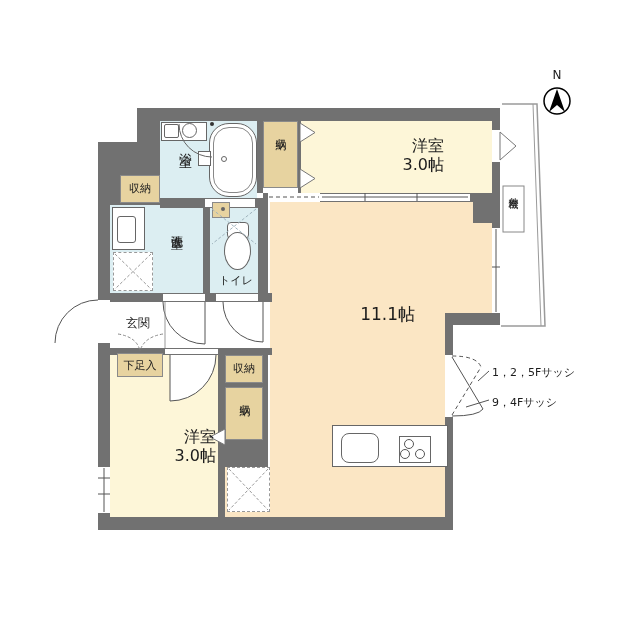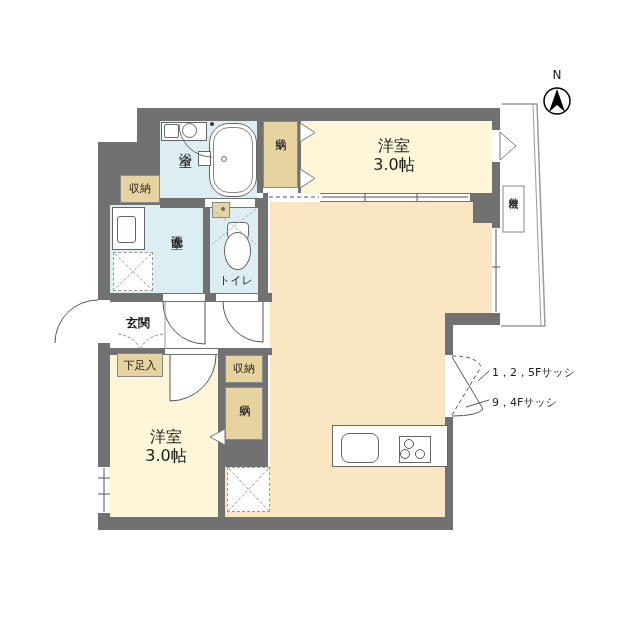--- a/index.html
+++ b/index.html
@@ -12,21 +12,21 @@
   .tan{position:absolute;background:#e7d3a0;border:1px solid #8a8a8a;box-sizing:border-box;}
   #ldk-floor{position:absolute;left:0;top:0;width:640px;height:640px;background:#fbe6c4;
     clip-path:polygon(270px 202px,492px 202px,492px 313px,445px 313px,445px 517px,225px 517px,225px 467px,270px 467px);}
   .fix{position:absolute;background:#fff;border:1px solid #666;box-sizing:border-box;}
   .dashedbox{position:absolute;background:#fff;border:1px dashed #999;box-sizing:border-box;}
   .lbl{position:absolute;color:#1c1c1c;white-space:nowrap;}
   .ctr{text-align:center;}
   .vtx{writing-mode:vertical-rl;text-orientation:upright;letter-spacing:2px;}
   .hatch{position:absolute;background:#fff;box-sizing:border-box;}
   svg{position:absolute;left:0;top:0;}
-  .roomname{display:block;}
+  .roomname{display:block;text-align:right;}
 </style>
 </head>
 <body>
 
 <div id="stage">
 
   <div id="ldk-floor"></div>
   <div class="rm-wet" style="left:160px;top:121px;width:97px;height:77px;"></div>
   <div class="rm-wet" style="left:110px;top:202px;width:93px;height:91px;"></div>
   <div class="rm-wet" style="left:210px;top:202px;width:48px;height:91px;"></div>
@@ -146,25 +146,26 @@
   <div class="lbl vtx" style="left:176px;top:142px;font-size:13px;">浴室</div>
   <div class="lbl ctr" style="left:120px;top:181px;width:40px;font-size:11px;">収納</div>
   <div class="lbl vtx" style="left:272px;top:129px;font-size:11px;">収納</div>
   <div class="lbl ctr" style="left:344px;top:136px;width:100px;font-size:16px;line-height:19px;">
     <span class="roomname">洋室</span>
     <span class="roomname">3.0帖</span>
   </div>
   <div class="lbl vtx" style="left:506px;top:189px;font-size:10px;letter-spacing:1px;">室外機</div>
   <div class="lbl vtx" style="left:168px;top:226px;font-size:12px;letter-spacing:1px;">洗面室</div>
   <div class="lbl ctr" style="left:214px;top:273px;width:44px;font-size:11px;">トイレ</div>
-  <div class="lbl ctr" style="left:118px;top:315px;width:40px;font-size:12px;font-weight:bold;">玄関</div>
+  <div class="lbl ctr" style="left:118px;top:315px;width:40px;font-size:12px;">玄関</div>
   <div class="lbl ctr" style="left:117px;top:358px;width:46px;font-size:11px;">下足入</div>
   <div class="lbl ctr" style="left:225px;top:361px;width:38px;font-size:11px;">収納</div>
   <div class="lbl vtx" style="left:236px;top:395px;font-size:11px;">収納</div>
   <div class="lbl ctr" style="left:315px;top:304px;width:100px;font-size:17px;line-height:20px;">
+    <span class="roomname">11.1帖</span>
   </div>
   <div class="lbl ctr" style="left:116px;top:427px;width:100px;font-size:16px;line-height:19px;">
     <span class="roomname">洋室</span>
     <span class="roomname">3.0帖</span>
   </div>
   <div class="lbl" style="left:492px;top:365px;font-size:11px;">1，2，5Fサッシ</div>
   <div class="lbl" style="left:492px;top:395px;font-size:11px;">9，4Fサッシ</div>
   <div class="lbl ctr" style="left:549px;top:68px;width:16px;font-size:12px;">N</div>
 </div>
 

